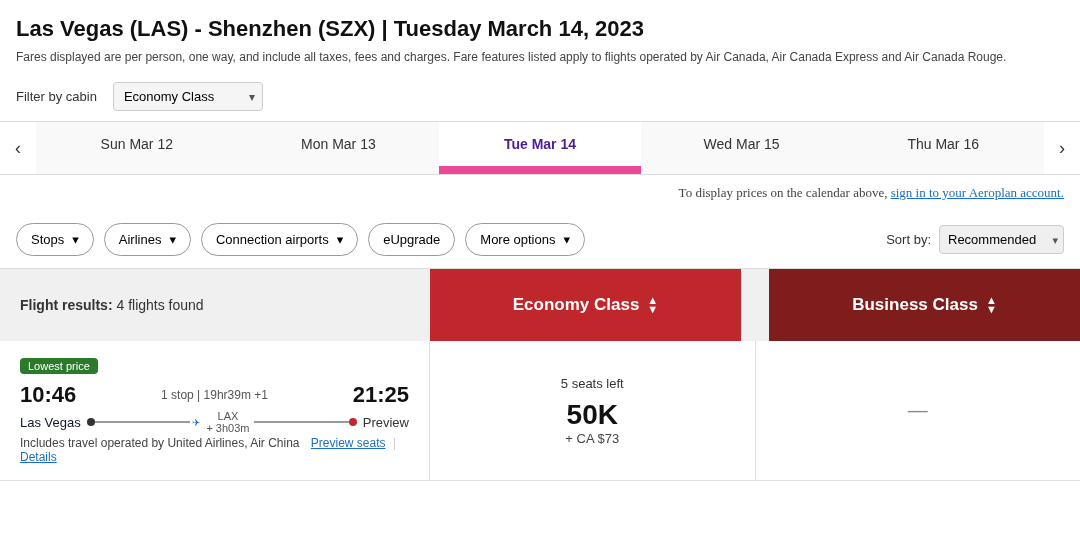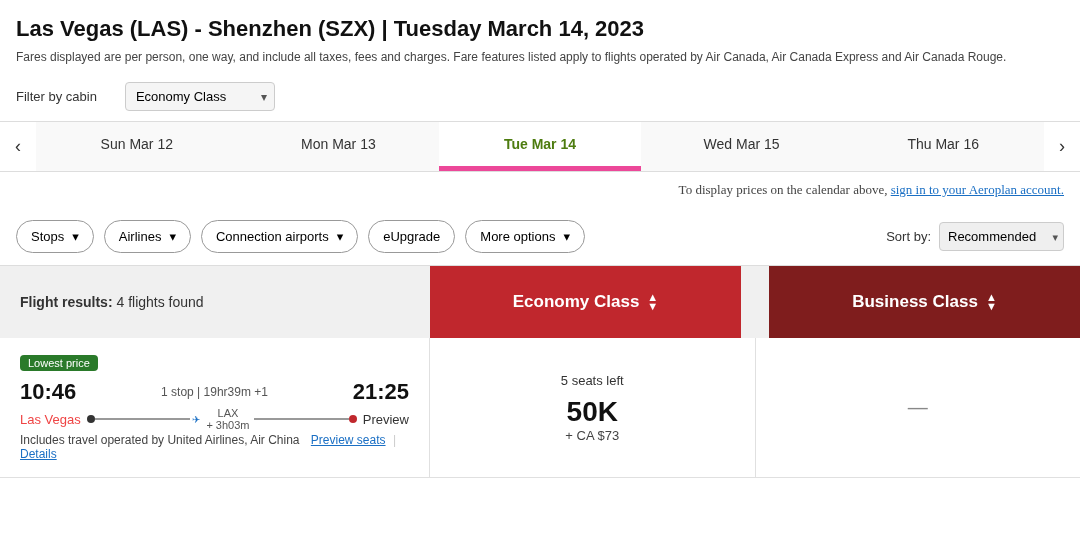--- a/index.html
+++ b/index.html
@@ -2,30 +2,30 @@
 <html><head>
   <meta charset="utf-8">
   <style>
     * { box-sizing: border-box; margin: 0; padding: 0; }
     body { font-family: Arial, sans-serif; background: #fff; font-size: 14px; color: #333; width: 1080px; }
 
     .header { padding: 16px 16px 6px; }
     .header h1 { font-size: 22px; font-weight: bold; color: #111; }
     .header p { font-size: 12px; color: #444; margin-top: 6px; line-height: 1.5; }
 
-    .filter-bar { padding: 10px 16px; display: flex; align-items: center; gap: 28px; }
+    .filter-bar { padding: 10px 16px; display: flex; align-items: center; gap: 16px; }
     .filter-label { font-size: 13px; color: #333; }
     .filter-select { padding: 6px 30px 6px 10px; border: 1px solid #ccc; border-radius: 4px; background: #f5f5f5; font-size: 13px; appearance: none; cursor: pointer; min-width: 150px; }
     .select-wrapper { position: relative; display: inline-block; }
     .select-wrapper::after { content: "▾"; position: absolute; right: 8px; top: 50%; transform: translateY(-50%); pointer-events: none; color: #555; font-size: 12px; }
 
     .date-nav { display: flex; align-items: stretch; border-top: 1px solid #ddd; border-bottom: 1px solid #ddd; }
     .date-nav-arrow { display: flex; align-items: center; justify-content: center; width: 36px; cursor: pointer; color: #333; font-size: 18px; border: none; background: #fff; flex-shrink: 0; }
     .date-tab { flex: 1; padding: 14px 8px; text-align: center; font-size: 14px; cursor: pointer; color: #333; border-bottom: 3px solid transparent; }
-    .date-tab.active { border-bottom: 5px solid #ec4899; color: #4d7c0f; font-weight: bold; background: #fff; }
+    .date-tab.active { border-bottom: 8px solid #ec4899; color: #4c1d95; font-weight: bold; background: #fff; }
     .date-tab:not(.active) { background: #f9f9f9; }
 
     .aeroplan-note { text-align: right; padding: 10px 16px; font-size: 13px; color: #444; font-family: Liberation Serif, serif; }
     .aeroplan-note a { color: #1a6fc4; text-decoration: underline; }
 
     .filters-row { padding: 12px 16px; display: flex; align-items: center; gap: 10px; }
     .filter-btn { padding: 8px 14px; border: 1px solid #999; border-radius: 20px; background: #fff; font-size: 13px; cursor: pointer; display: flex; align-items: center; gap: 8px; }
     .sort-area { margin-left: auto; display: flex; align-items: center; gap: 8px; font-size: 13px; }
     .sort-select { padding: 6px 26px 6px 8px; border: 1px solid #ccc; border-radius: 4px; font-size: 13px; appearance: none; cursor: pointer; }
     .sort-wrapper { position: relative; }
@@ -40,21 +40,21 @@
     .class-header .arrows { display: flex; flex-direction: column; line-height: 0.8; font-size: 11px; }
 
     .flight-row { display: flex; border-bottom: 1px solid #e0e0e0; }
     .flight-info { flex: 0 0 430px; padding: 16px 20px; border-right: 1px solid #e0e0e0; }
     .lowest-price-badge { display: inline-block; background: #2a7a2a; color: #fff; font-size: 11px; padding: 2px 8px; border-radius: 4px; margin-bottom: 8px; }
     .times-row { display: flex; align-items: center; justify-content: space-between; margin-bottom: 6px; }
     .depart-time { font-size: 22px; font-weight: bold; color: #111; }
     .arrive-time { font-size: 22px; font-weight: bold; color: #111; }
     .stop-info { font-size: 12px; color: #555; text-align: center; }
     .route-row { display: flex; align-items: center; gap: 6px; margin: 6px 0; }
-    .city-label { font-size: 13px; color: #ef4444; }
+    .city-label { font-size: 13px; color: #0f172a; }
     .route-line { flex: 1; position: relative; height: 16px; display: flex; align-items: center; }
     .line { height: 2px; background: #999; flex: 1; }
     .dot { width: 8px; height: 8px; border-radius: 50%; background: #333; flex-shrink: 0; }
     .dot.red { background: #c0272d; }
     .operated-by { font-size: 12px; color: #444; margin-top: 5px; }
     .operated-by a { color: #1a6fc4; text-decoration: underline; }
     .sep { color: #ccc; margin: 0 4px; }
 
     .economy-cell { flex: 1; padding: 16px; display: flex; flex-direction: column; align-items: center; justify-content: center; border-right: 1px solid #e0e0e0; }
     .seats-left { font-size: 13px; color: #333; margin-bottom: 8px; }

